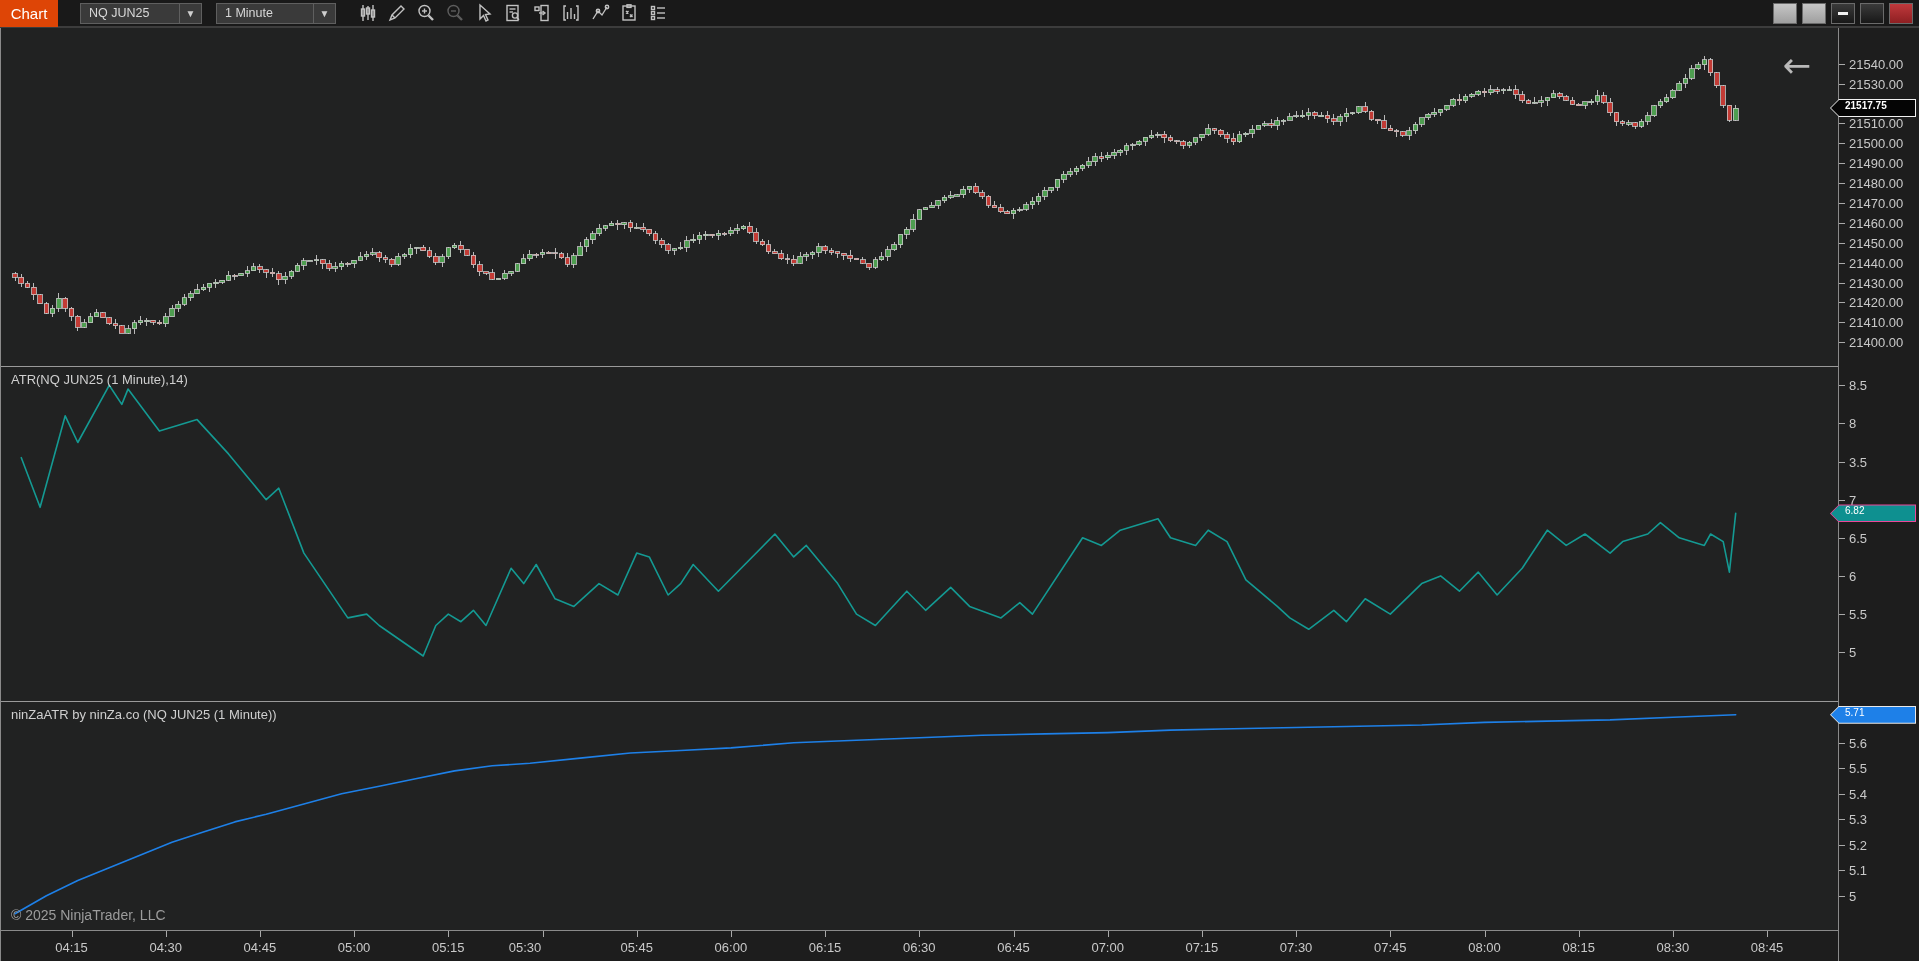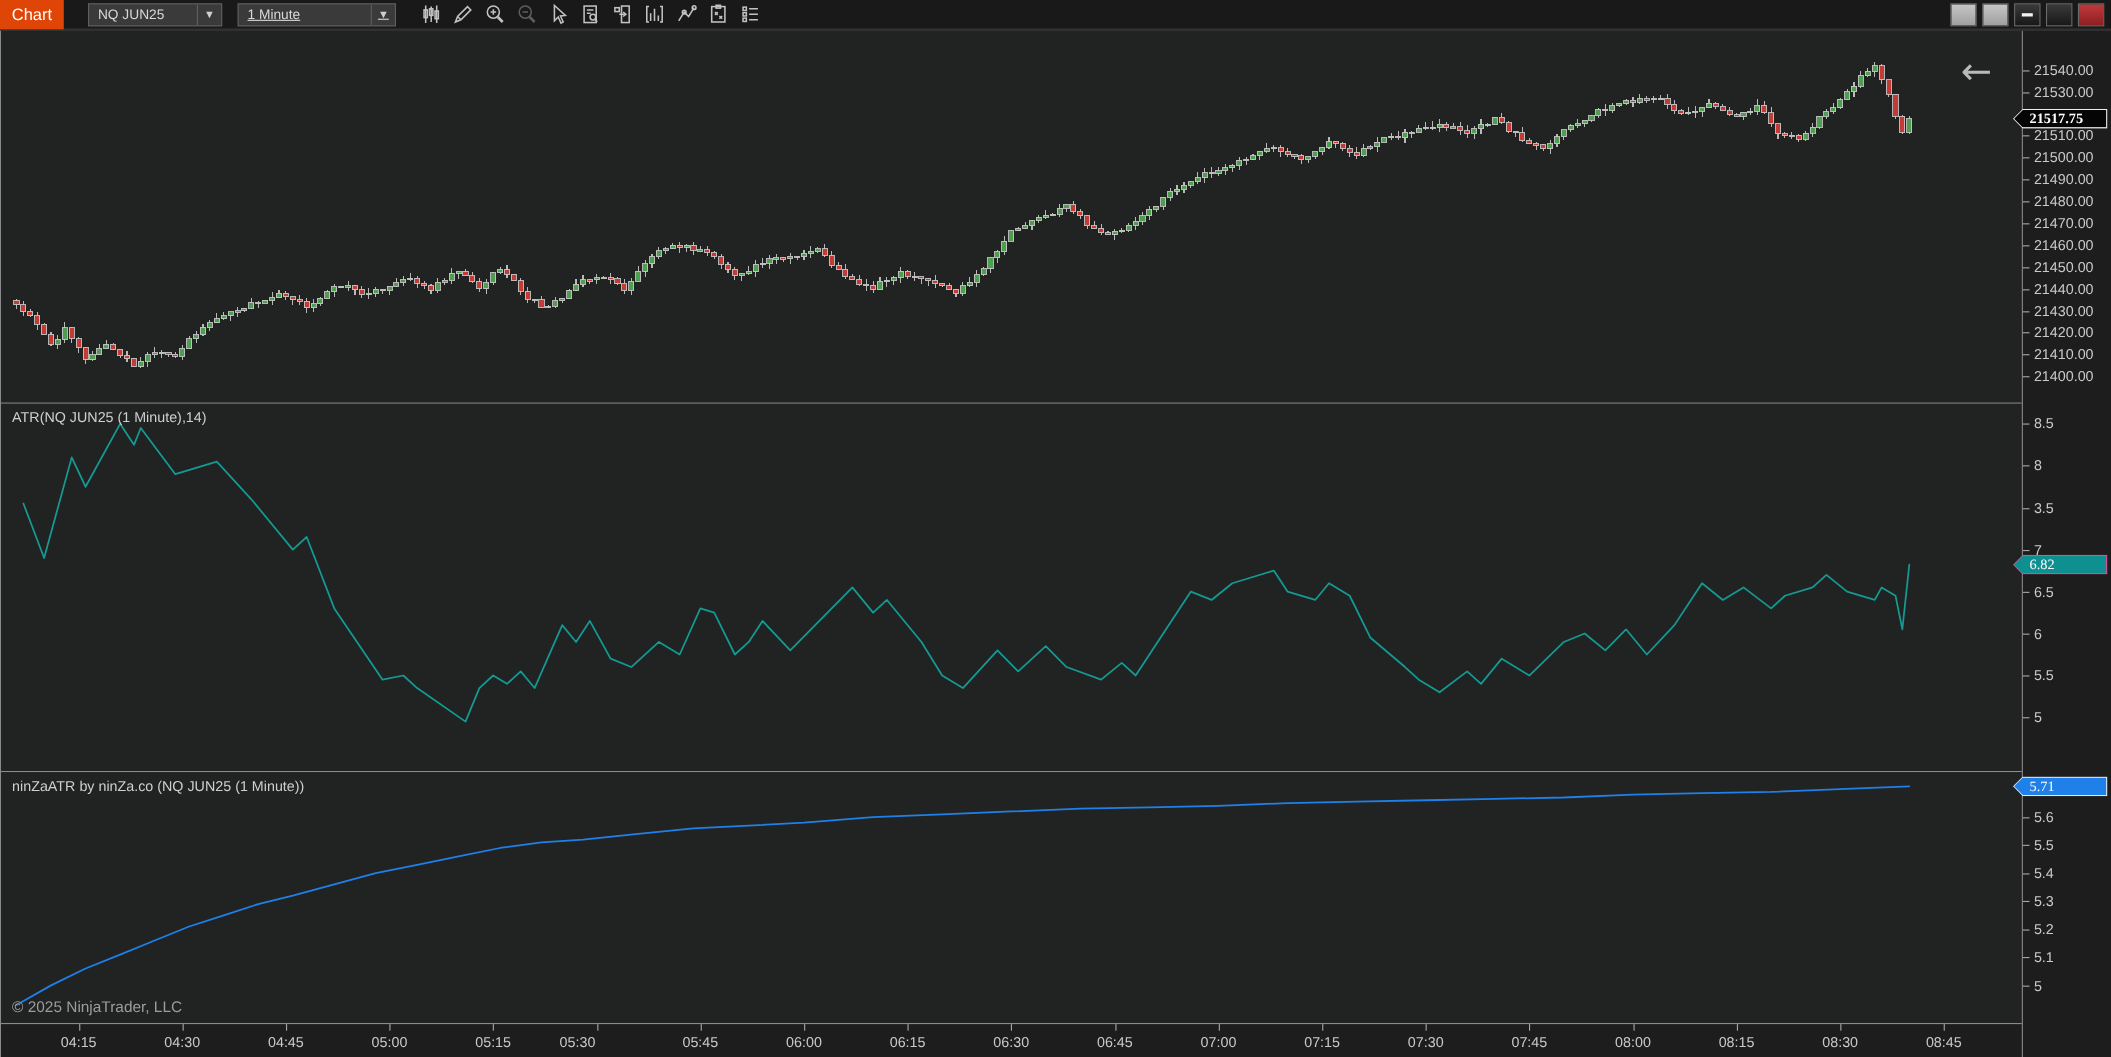--- a/index.html
+++ b/index.html
@@ -11,21 +11,21 @@
   .toolbar { position:absolute; left:0; top:0; width:1919px; height:27px; background:#191919;
              border-bottom:1px solid #3c3c3c; display:flex; align-items:center; }
   .chart-tab { height:27px; min-width:58px; padding:0 10px; background:#de4506; color:#fff;
                font-size:15px; display:flex; align-items:center; justify-content:center; cursor:default; }
   .tb-select { height:21px; background:#3a3a3a; border:1px solid #5f5f5f; color:#d8d8d8; font-size:12.5px;
                display:flex; align-items:center; margin-left:12px; }
   .tb-select .lbl { padding:0 8px; flex:1; white-space:nowrap; }
   .tb-select .chev { width:22px; height:100%; border-left:1px solid #5f5f5f; display:flex;
                      align-items:center; justify-content:center; color:#cfcfcf; font-size:10px; }
   .sel-instrument { width:122px; margin-left:22px; }
-  .sel-interval   { width:144px; margin-left:14px;text-decoration:underline; }
+  .sel-interval   { width:120px; margin-left:14px; }
   .tb-icons { display:flex; align-items:center; margin-left:20px; gap:5px; }
   .tb-btn { width:24px; height:24px; display:flex; align-items:center; justify-content:center;
             background:transparent; border:none; cursor:pointer; }
   .tb-btn svg { stroke:#c2c2c2; fill:none; stroke-width:1.4; }
   .tb-btn.dim svg { stroke:#5d5d5d; }
   .win-btns { position:absolute; right:6px; top:3px; display:flex; gap:5px; }
   .win-btn { width:24px; height:21px; border:1px solid #6a6a6a; display:flex; align-items:center;
              justify-content:center; cursor:pointer; }
   .wb-light { background:linear-gradient(#c6c6c6,#9f9f9f); }
   .wb-dark  { background:linear-gradient(#3a3a3a,#181818); }
@@ -56,21 +56,21 @@
   
   .yaxis { position:absolute; left:1838px; top:0; width:81px; height:934px; background:#1d1d1d;
            border-left:1px solid #8a8a8a; cursor:ns-resize; }
   .y-tick { position:absolute; left:0; width:6px; height:1px; background:#a9a9a9; }
   .y-label { position:absolute; left:10px; transform:translateY(-50%); color:#c9c9c9; font-size:13px; }
 
   
   .badge { position:absolute; left:-9px; height:18px; width:86px; z-index:5;
            clip-path:polygon(9px 0, 100% 0, 100% 100%, 9px 100%, 0 50%); display:flex; align-items:center; }
   .badge .inner { position:absolute; inset:1px; clip-path:polygon(8px 0, 100% 0, 100% 100%, 8px 100%, 0 50%);
-                  display:flex; align-items:flex-start; padding-left:14px; font-size:13px; color:#fff;font-family:Liberation Serif, serif; }
+                  display:flex; align-items:flex-start; padding-left:14px; font-size:10px; color:#fff; }
   .badge-price { background:#f0f0f0; }
   .badge-price .inner { background:#050505; font-weight:bold; }
   .badge-atr { background:#ec4899; }
   .badge-atr .inner { background:#0e9090; }
   .badge-ninza { background:#e9e9e9; }
   .badge-ninza .inner { background:#1e80e8; }
 </style>
 </head>
 <body>
 

